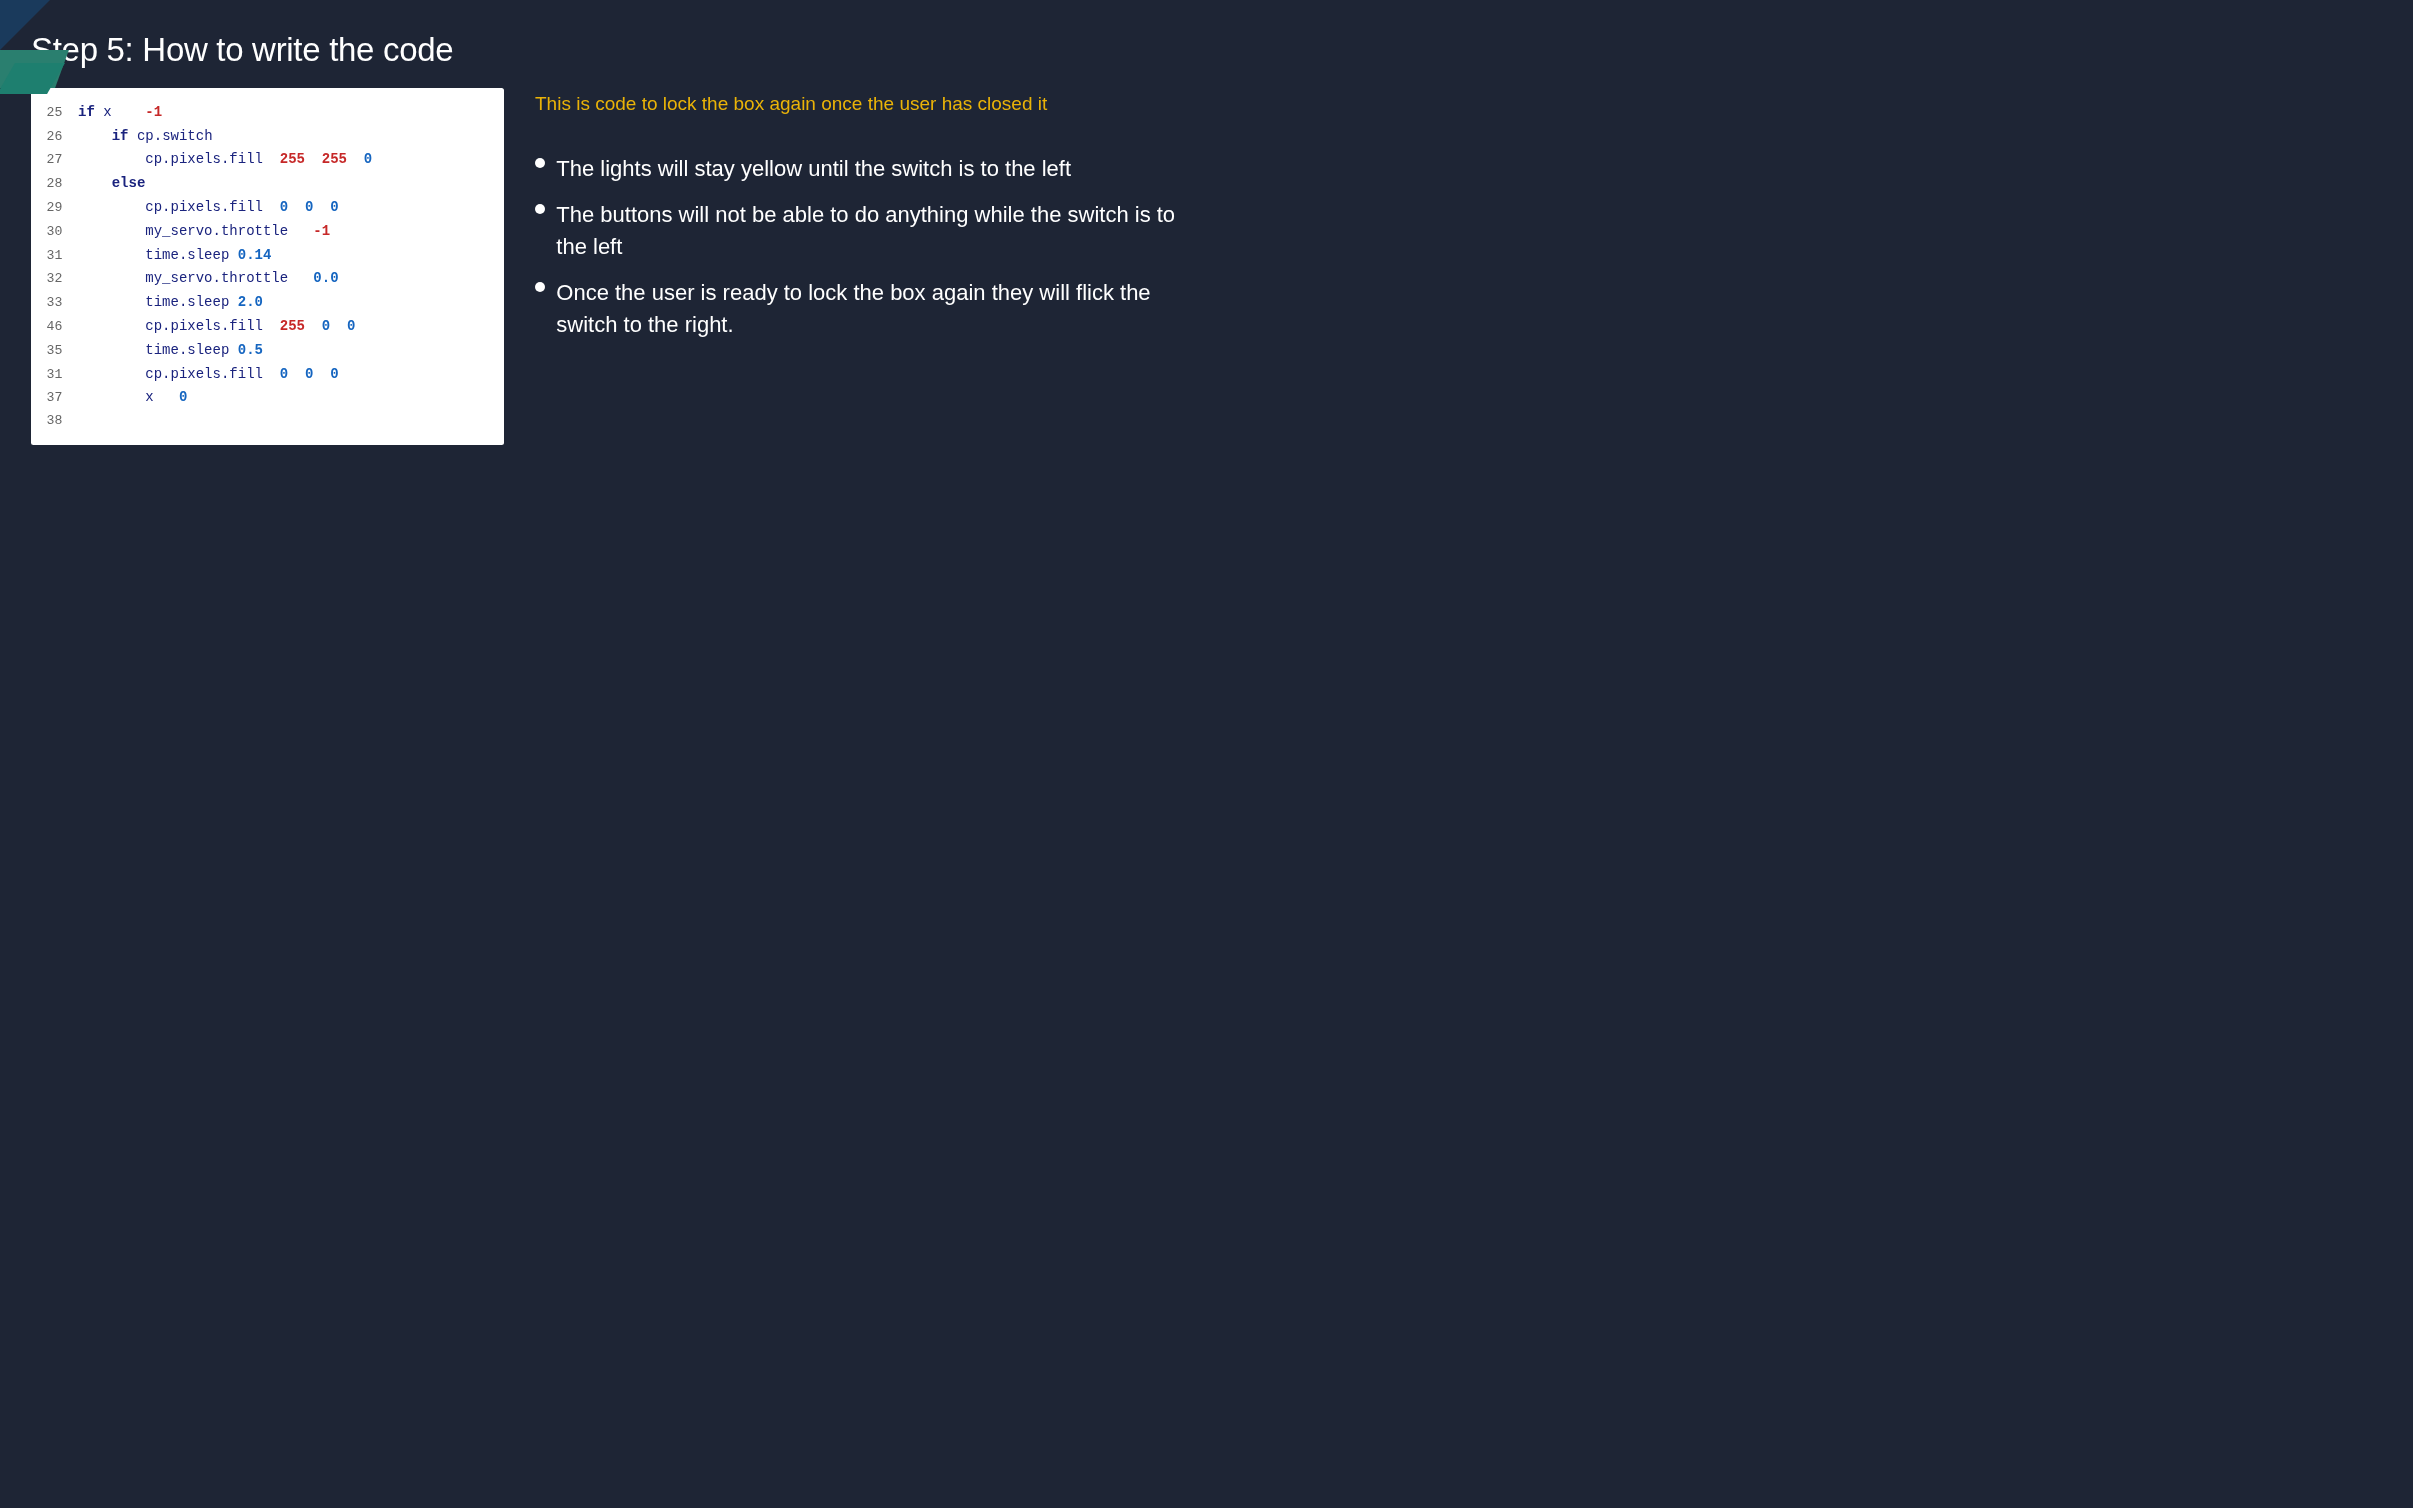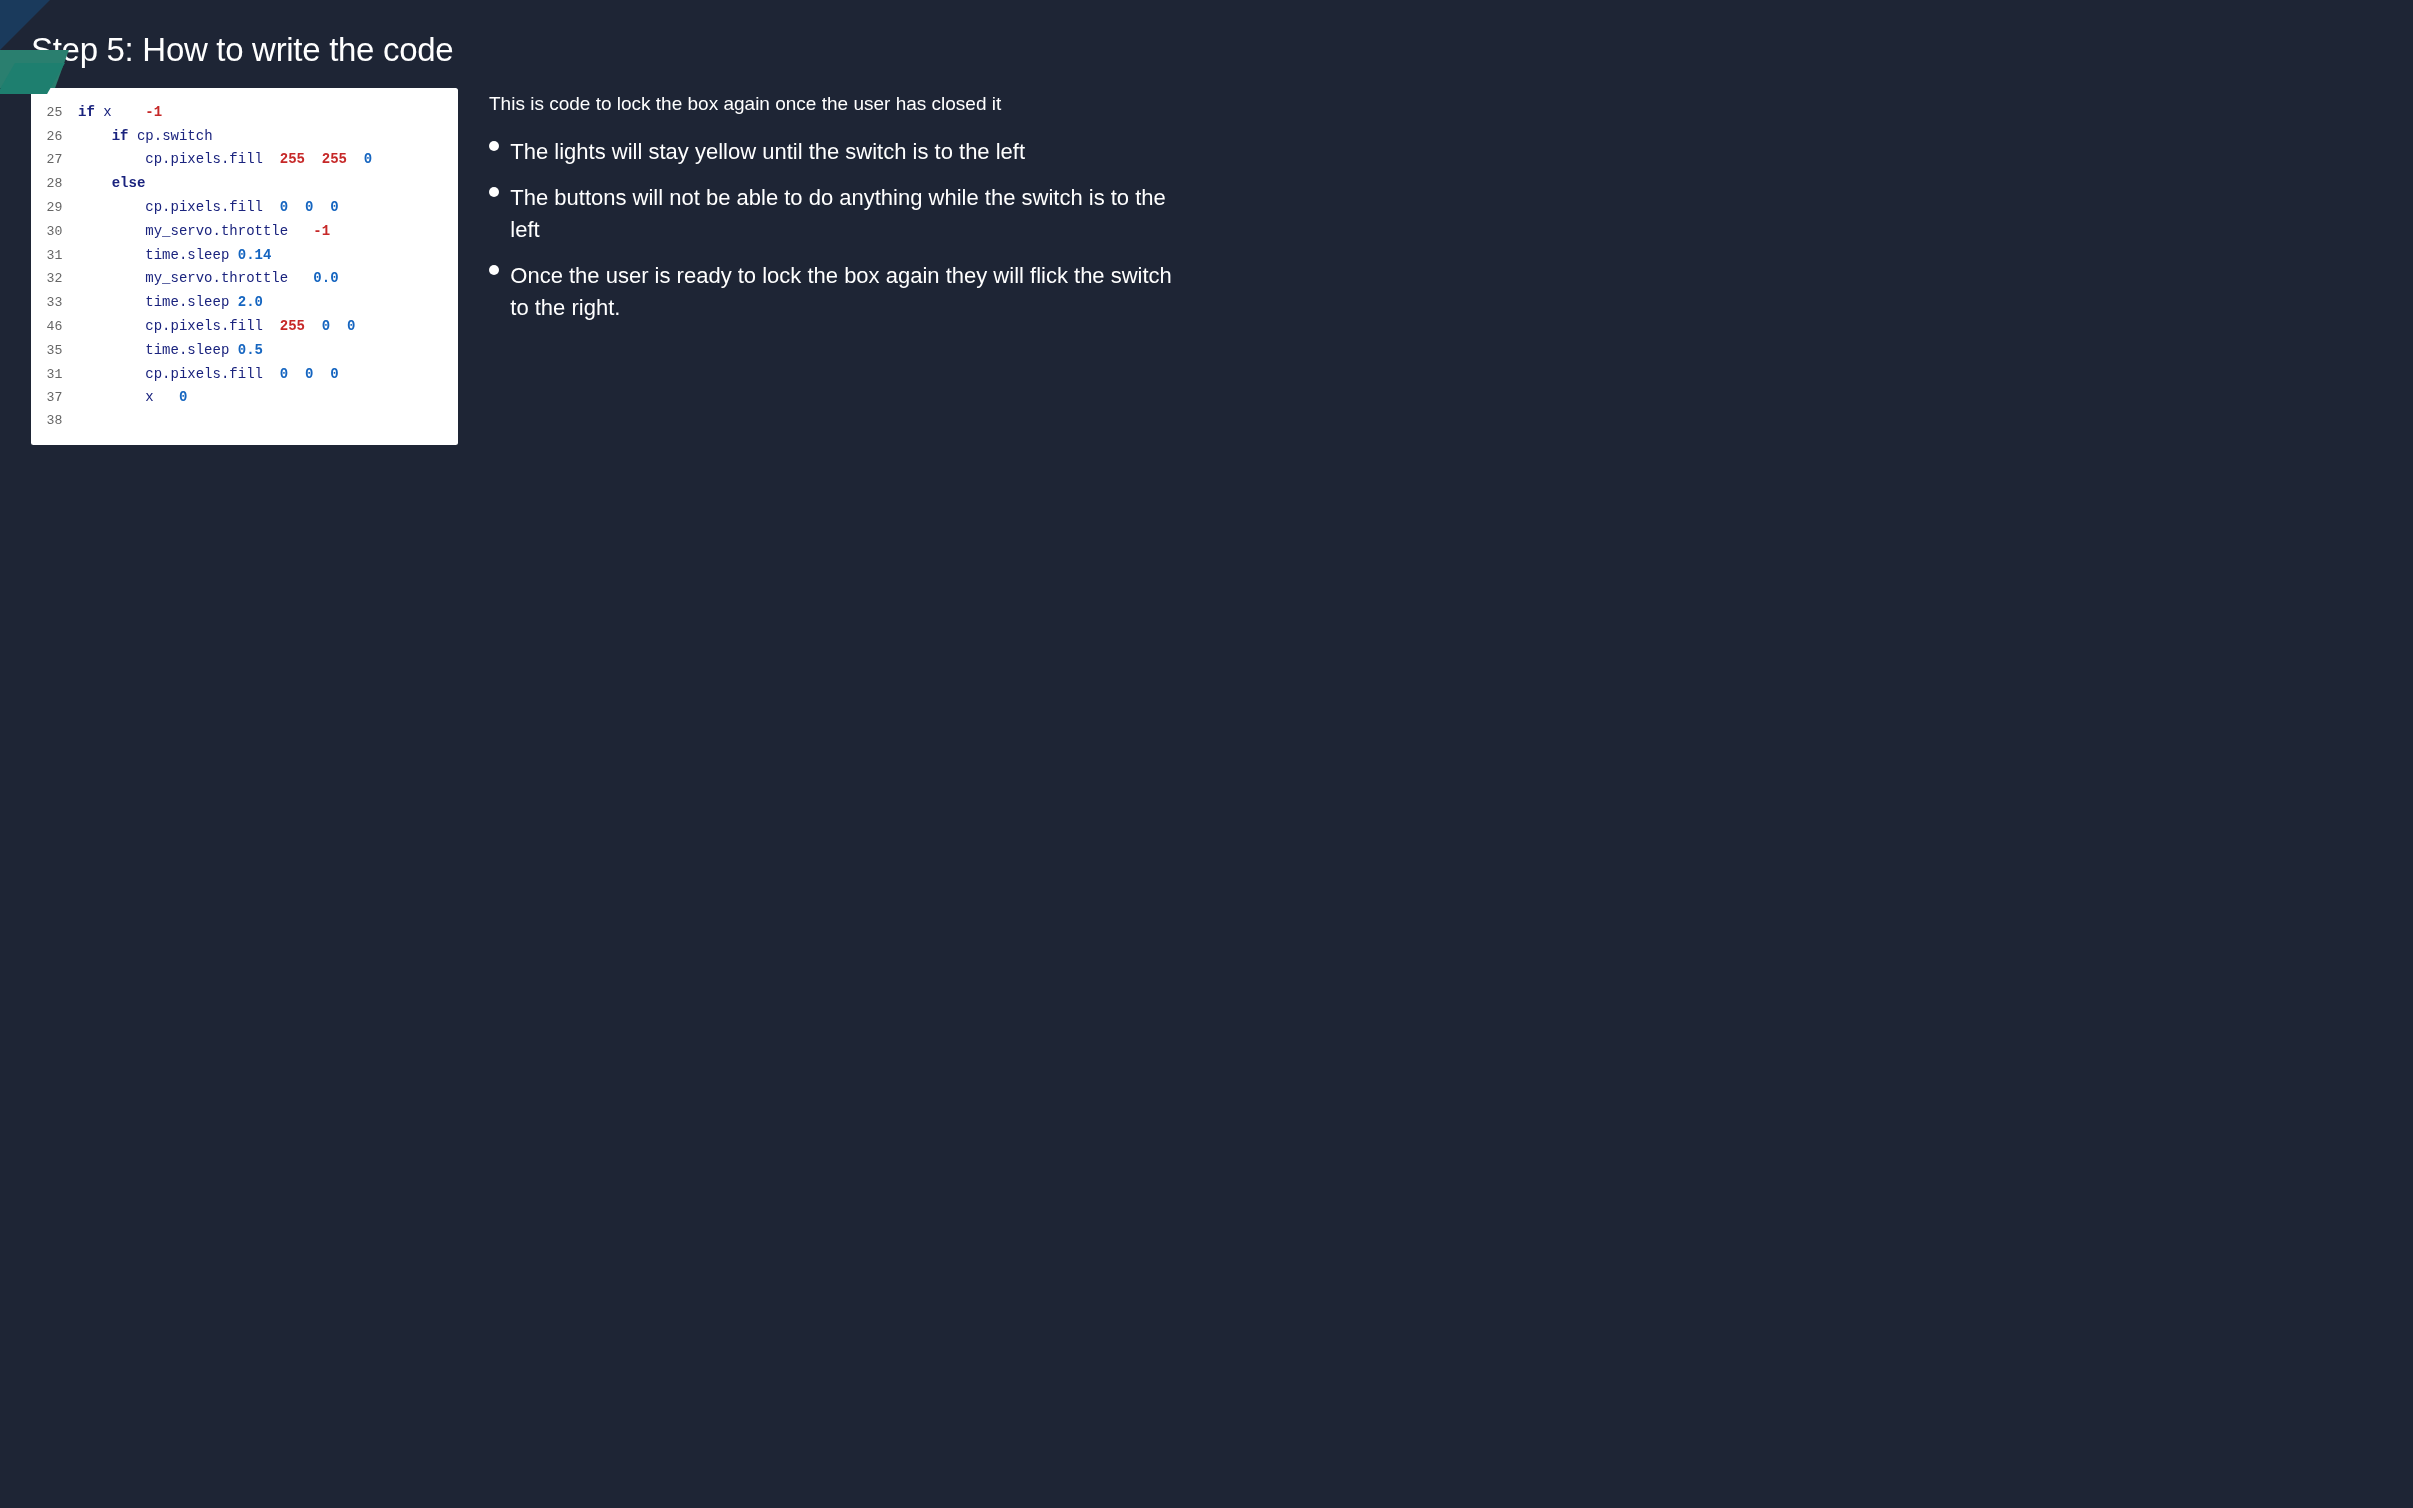--- a/index.html
+++ b/index.html
@@ -81,21 +81,21 @@
     .content-area {
       display: flex;
       gap: 31px;
       align-items: flex-start;
     }
 
     
     .code-panel {
       background-color: #ffffff;
       border-radius: 2.5px;
-      width: 427px;
+      width: 473px;
       min-height: 314px;
       flex-shrink: 0;
       padding: 12.6px 0;
       font-family: 'Courier New', Courier, monospace;
       font-size: 14px;
       line-height: 1.7;
     }
 
     .code-line {
       display: flex;
@@ -126,22 +126,22 @@
 
     
     .info-panel {
       flex: 1;
       padding-top: 3.1px;
     }
 
     .info-title {
       font-size: 19px;
       font-weight: 400;
-      color: #ffffff;
-      margin-bottom: 18px;
+      color: #eab308;
+      margin-bottom: 35px;
       line-height: 1.4;
     }
 
     .bullet-list {
       list-style: none;
       padding: 0;
     }
 
     .bullet-list li {
       display: flex;

